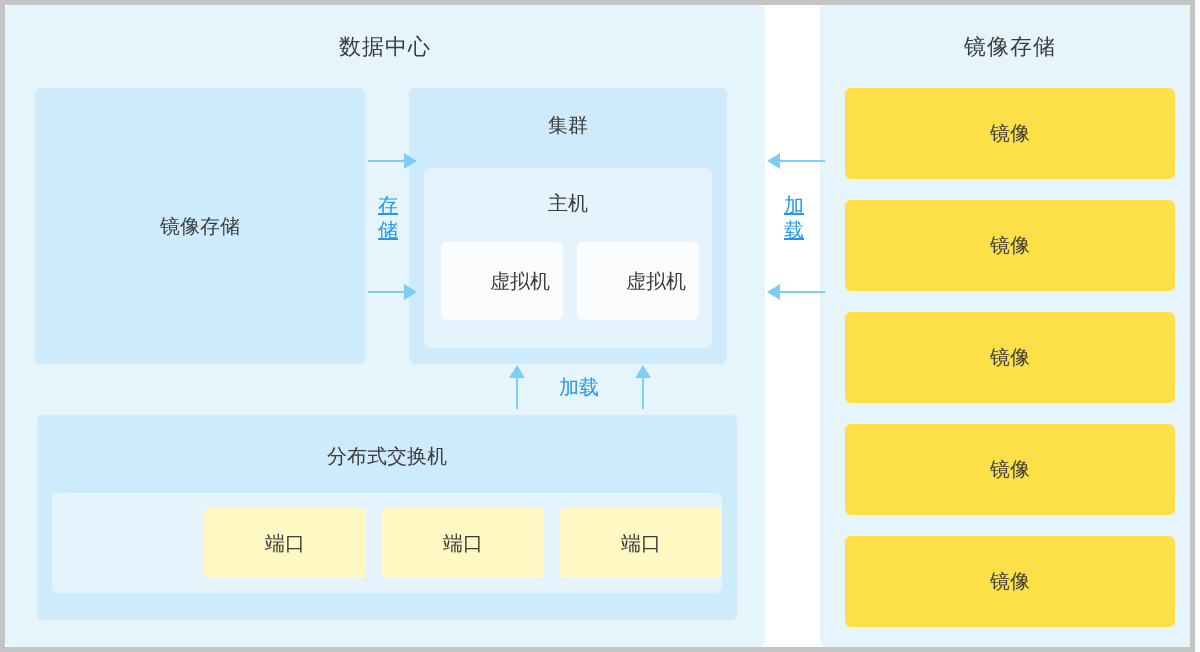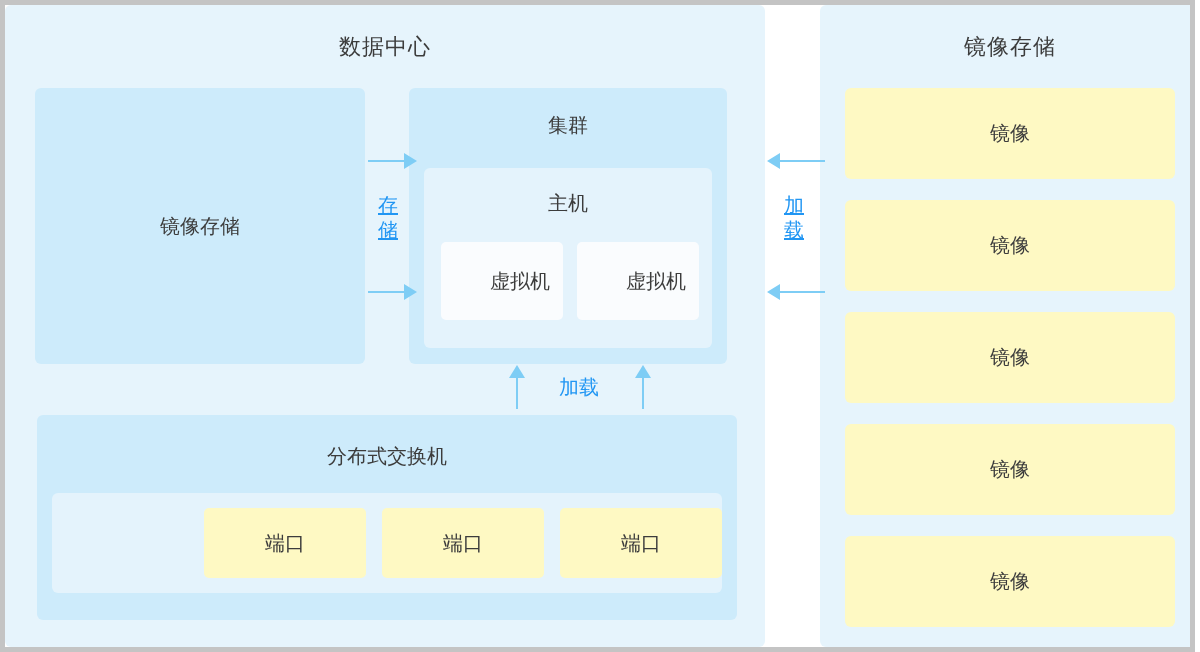--- a/index.html
+++ b/index.html
@@ -184,21 +184,21 @@
   }
 
   
   .mirror-box {
     position: absolute;
     left: 25px;
     width: 330px;
     height: 91px;
     box-sizing: border-box;
     border-radius: 6px;
-    background: #fef9c3;
+    background: #fde047;
   }
   .mirror-label {
     position: absolute;
     inset: 0;
     display: flex;
     align-items: center;
     justify-content: center;
     color: #3c3c3c;
     font-size: 20px;
   }

